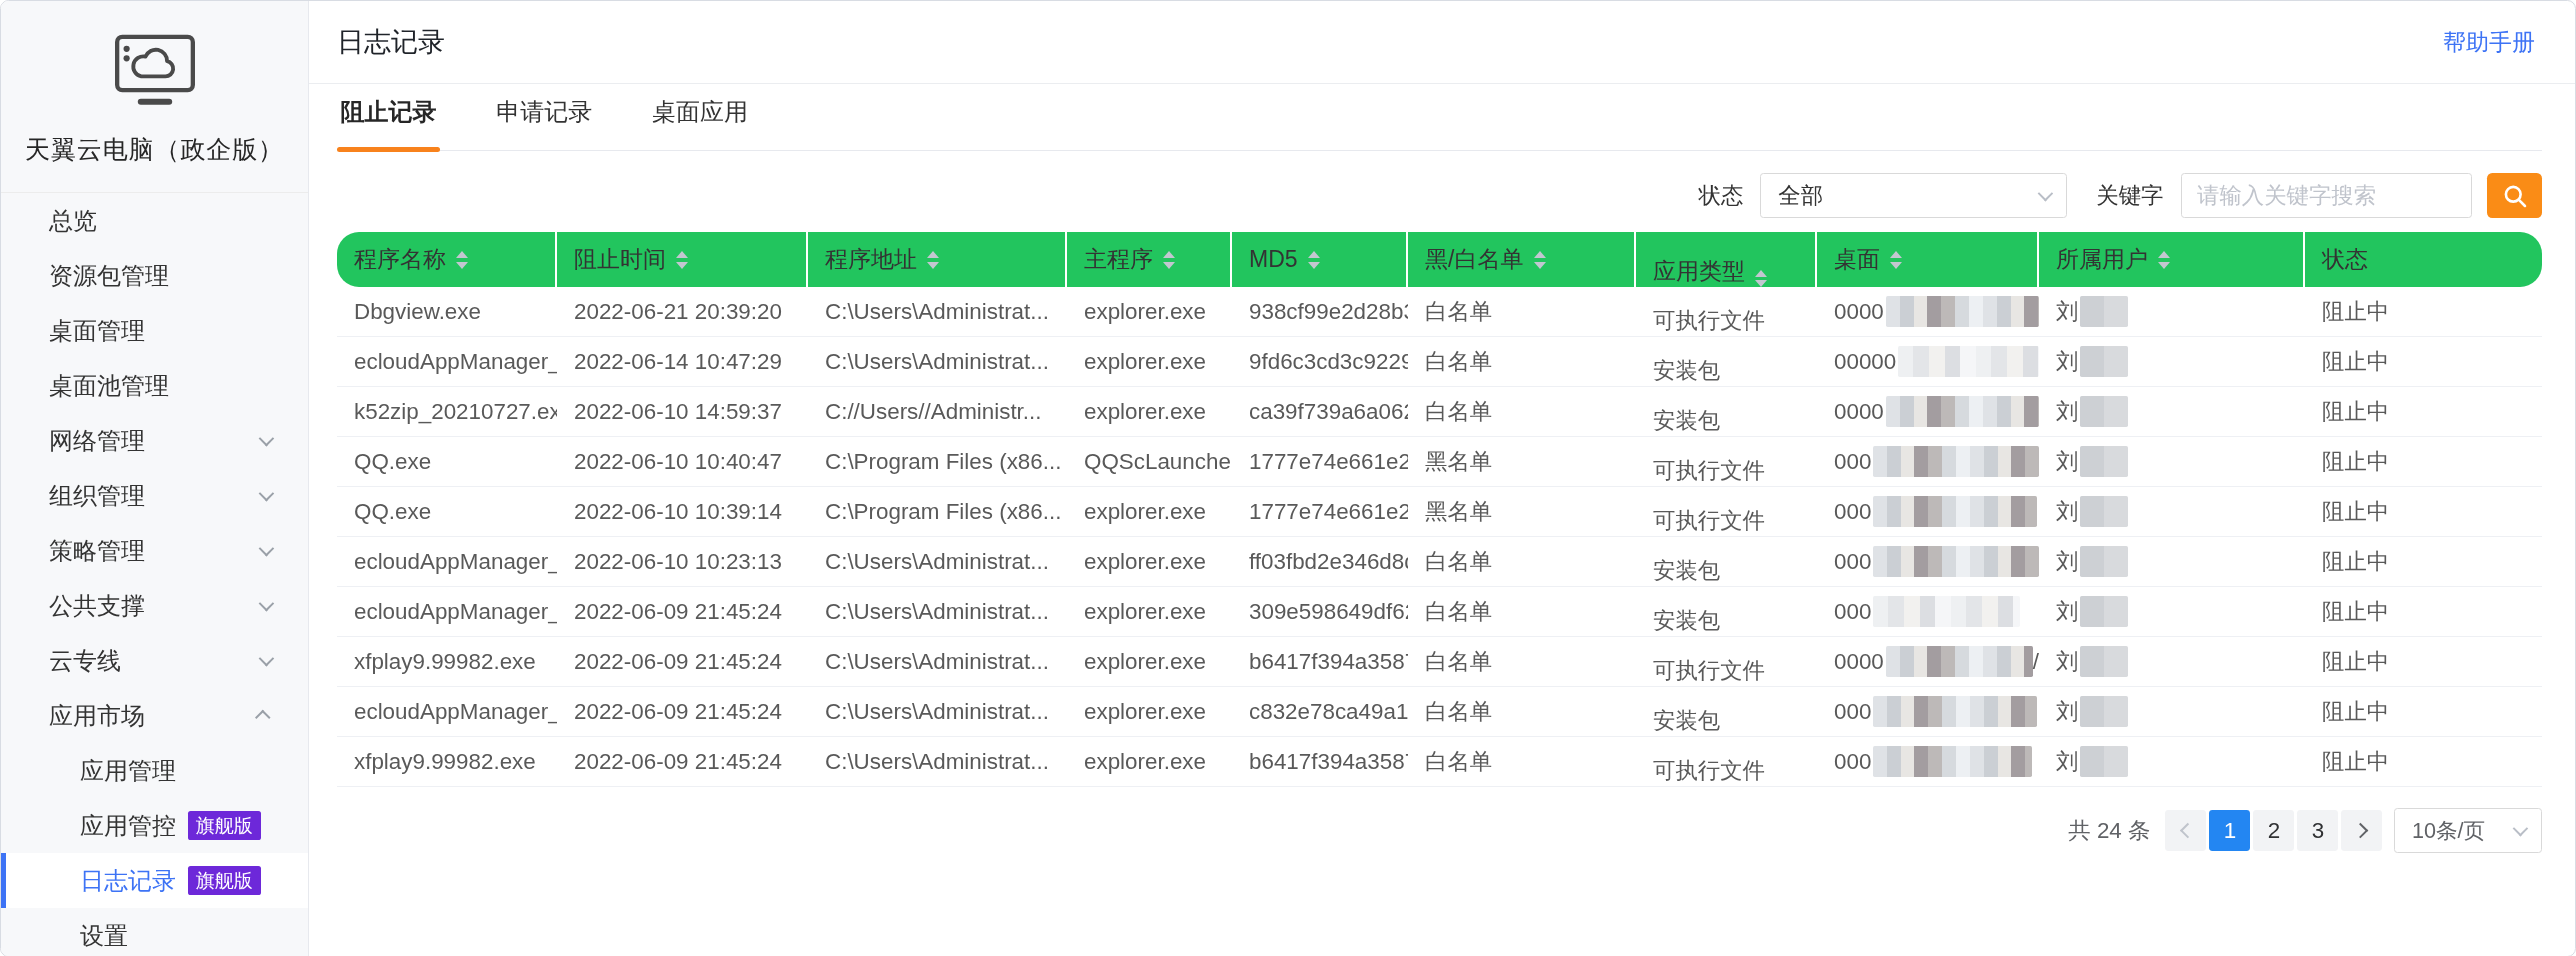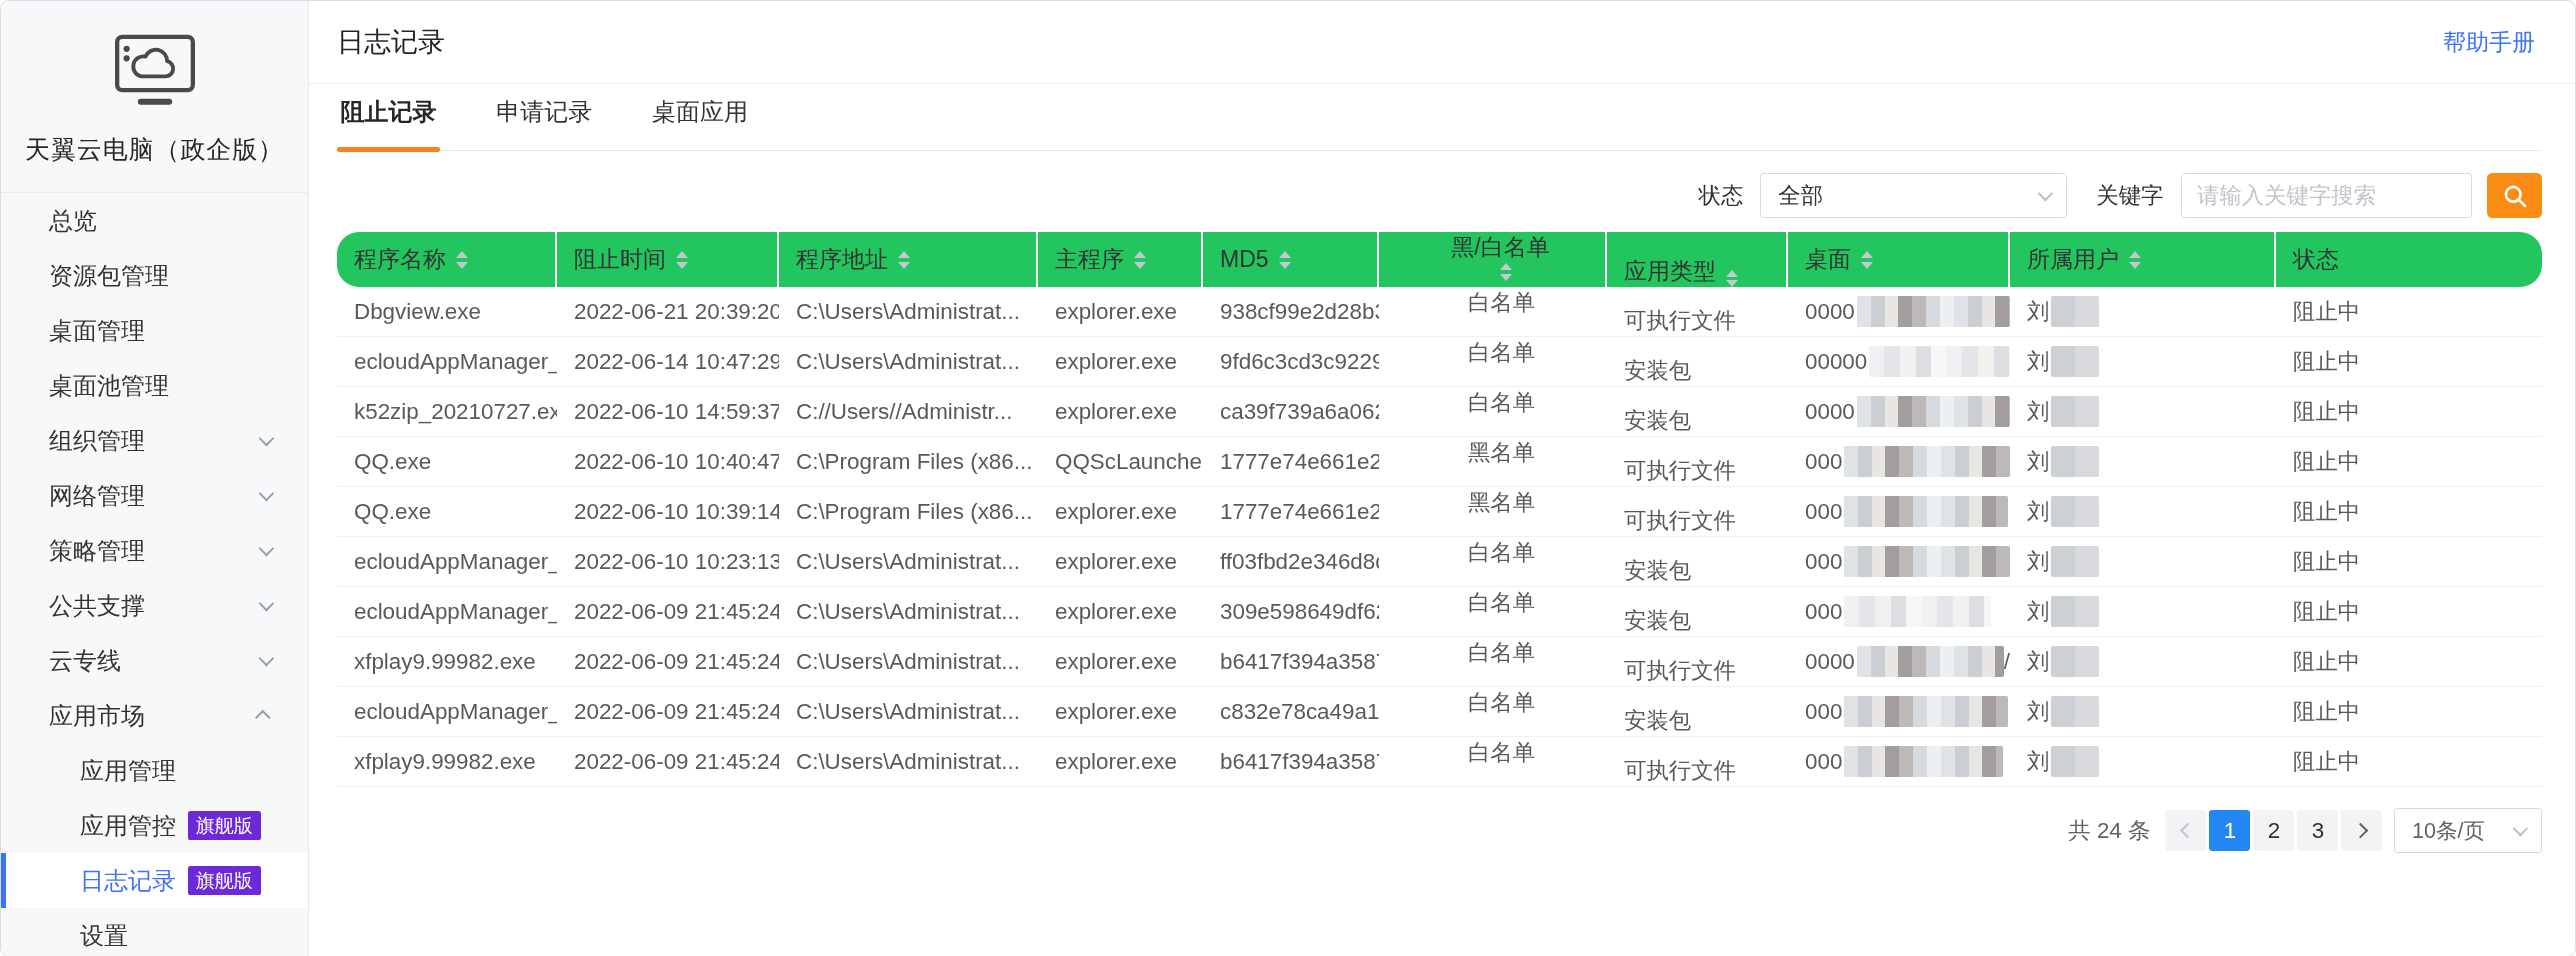--- a/index.html
+++ b/index.html
@@ -47,22 +47,22 @@
   .table { margin:14px 33px 0 28px; }
   .thead { display:flex; height:55px; background:#22c55e;border-radius:22px; }
   .th { display:flex; align-items:center; padding-left:17px; font-size:23px; color:#333; border-right:2.6px solid #fff; white-space:nowrap; overflow:hidden; cursor:pointer; }
   .th:last-child { border-right:none; cursor:default; }
   .sort { display:inline-flex; flex-direction:column; gap:3.4px; margin-left:10.3px; }
   .sort i { width:0; height:0; border-left:6px solid transparent; border-right:6px solid transparent; }
   .sort .up { border-bottom:7px solid #c2c7d0; }
   .sort .dn { border-top:7px solid #c2c7d0; }
   .tr { display:flex; height:50px; border-bottom:0.9px solid #eef0f4; background:#fff; }
   .cell { display:flex; align-items:center; padding-left:17px; font-size:22.4px; color:#595959; white-space:nowrap; overflow:hidden; }
-  .c1{width:220px;} .c2{width:222px;} .c3{width:259px;} .c4{width:165px;} .c5{width:176px;}
-  .c6{width:228px;flex-direction:column;} .c7{width:181px;align-items:flex-end;} .c8{width:222px;} .c9{width:266px;} .c10{width:178px;}
+  .c1{width:220px;} .c2{width:251px;} .c3{width:259px;} .c4{width:165px;} .c5{width:176px;}
+  .c6{width:228px;} .c7{width:181px;align-items:flex-end;} .c8{width:222px;} .c9{width:266px;} .c10{width:178px;}
   .mosaic { display:inline-block; height:31px; margin-left:1.7px; border-radius:1.7px;
     background-image:linear-gradient(90deg,#dfe2e6 0 14px,#cbcfd4 14px 28px,#e8e6e3 28px 41px,#a39da0 41px 55px,#bdb9b8 55px 69px,#d6dade 69px 83px,#edf0f3 83px 97px);
     background-size:97px 100%; }
   .mosaic.light { background-image:linear-gradient(90deg,#eef0f2 0 15.5px,#e3e5e8 15.5px 31px,#f2f1ef 31px 47px,#dcdee2 47px 62px,#f5f6f8 62px 78px); background-size:78px 100%; }
   .mosaic.user { width:48px; background-image:linear-gradient(90deg,#cdd0d4 0 24px,#d8dadd 24px 48px); background-size:48px 100%; }
 
   
   .pagination { margin:21px 33px 0 28px; height:45px; display:flex; align-items:center; justify-content:flex-end; gap:3px; }
   .total { font-size:22.4px; color:#606266; margin-right:12px; }
   .pg-btn { min-width:41px; height:41px; background:#f2f3f5; border-radius:3.4px; display:flex; align-items:center; justify-content:center; font-size:22.4px; color:#303133; cursor:pointer; }
@@ -97,25 +97,25 @@
       <div class="menu-item">
           <span>资源包管理</span>
         </div>
       <div class="menu-item">
           <span>桌面管理</span>
         </div>
       <div class="menu-item">
           <span>桌面池管理</span>
         </div>
       <div class="menu-item">
+          <span>网络管理</span>
+          <i class="chev down"></i>
+        </div>
+      <div class="menu-item">
           <span>组织管理</span>
-          <i class="chev down"></i>
-        </div>
-      <div class="menu-item">
-          <span>网络管理</span>
           <i class="chev down"></i>
         </div>
       <div class="menu-item">
           <span>策略管理</span>
           <i class="chev down"></i>
         </div>
       <div class="menu-item">
           <span>公共支撑</span>
           <i class="chev down"></i>
         </div>

